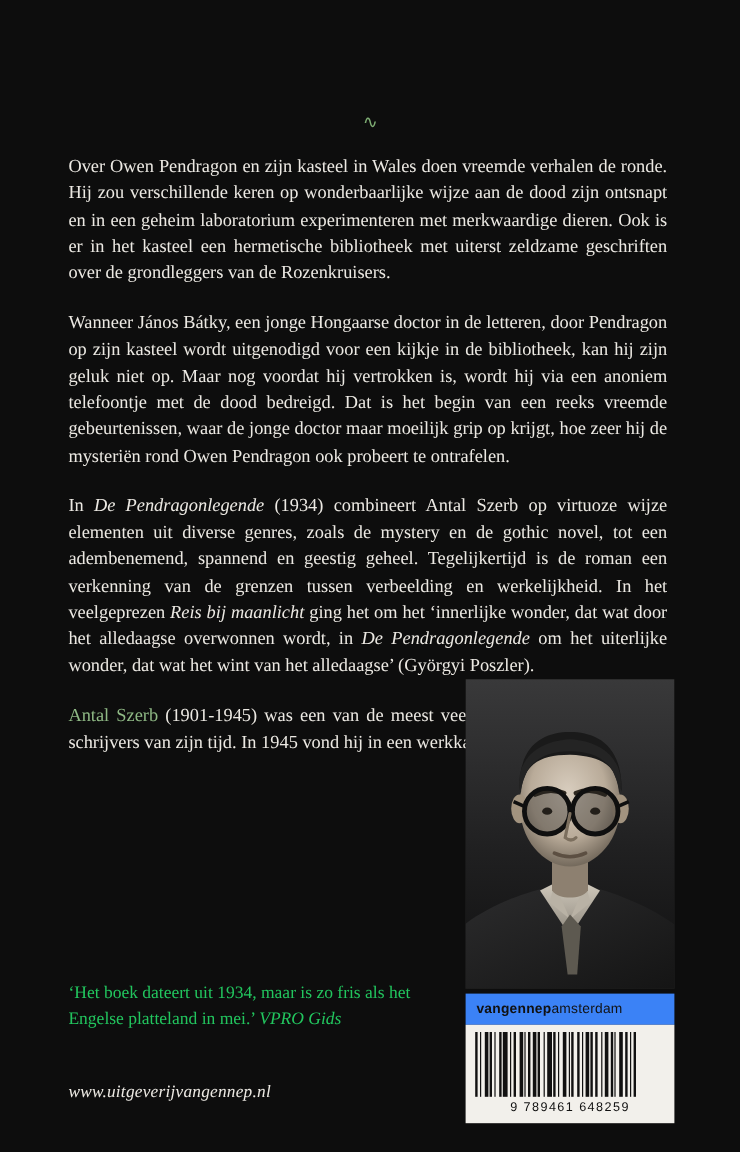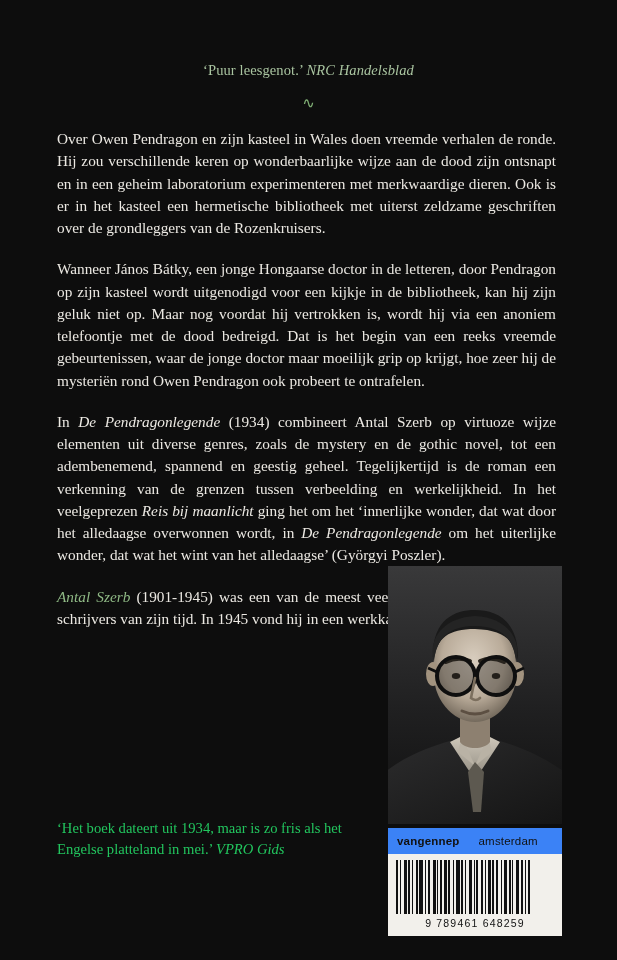--- a/index.html
+++ b/index.html
@@ -62,21 +62,20 @@
     hyphens: manual;
   }
   .body-col p.last {
     margin-bottom: 0;
   }
   i, .ital {
     font-style: italic;
   }
   .name-green {
     color: #8fb985;
-    font-style: italic;
   }
   .quote-bottom {
     position: absolute;
     left: 57px;
     top: 818px;
     width: 300px;
     font-size: 14.6px;
     line-height: 1.42;
     color: #22c55e;
   }
@@ -112,21 +111,21 @@
     color: #111;
     font-family: "Liberation Sans", sans-serif;
     font-size: 11.5px;
     display: flex;
     align-items: center;
     padding-left: 9px;
     box-sizing: border-box;
     letter-spacing: 0.2px;
   }
   .publisher b { font-weight: 700; }
-  .publisher span.city { font-weight: 400; margin-left: 19px; }
+  .publisher span.city { font-weight: 400; margin-left: 0; }
   .barcode {
     position: absolute;
     left: 388px;
     top: 854px;
     width: 174px;
     height: 82px;
     background: #f2f0eb;
     box-sizing: border-box;
     padding: 6px 8px 3px 8px;
   }
@@ -150,37 +149,35 @@
     text-align: center;
     margin-top: 3px;
   }
 </style>
 </head>
 <body>
 
 <div class="page">
   <div class="inner">
 
-    <div class="quote-top">
-      <span>‘Puur leesgenot.’ </span><span class="src">NRC Handelsblad</span>
-    </div>
 
     <div class="ornament">∿</div>
 
     <div class="body-col">
       <p>Over Owen Pendragon en zijn kasteel in Wales doen vreemde verhalen de ronde. Hij zou verschillende keren op wonderbaarlijke wijze aan de dood zijn ontsnapt en in een geheim laboratorium experimenteren met merkwaardige dieren. Ook is er in het kasteel een hermetische bibliotheek met uiterst zeldzame geschriften over de grondleggers van de Rozenkruisers.</p>
       <p>Wanneer János Bátky, een jonge Hongaarse doctor in de letteren, door Pendragon op zijn kasteel wordt uitgenodigd voor een kijkje in de bibliotheek, kan hij zijn geluk niet op. Maar nog voordat hij vertrokken is, wordt hij via een anoniem telefoontje met de dood bedreigd. Dat is het begin van een reeks vreemde gebeurtenissen, waar de jonge doctor maar moeilijk grip op krijgt, hoe zeer hij de mysteriën rond Owen Pendragon ook probeert te ontrafelen.</p>
       <p><span>In </span><i>De Pendragonlegende</i><span> (1934) combineert Antal Szerb op virtuoze wijze elementen uit diverse genres, zoals de mystery en de gothic novel, tot een adembenemend, spannend en geestig geheel. Tegelijkertijd is de roman een verkenning van de grenzen tussen verbeelding en werkelijkheid. In het veelgeprezen </span><i>Reis bij maanlicht</i><span> ging het om het ‘innerlijke wonder, dat wat door het alledaagse overwonnen wordt, in </span><i>De Pendragonlegende</i><span> om het uiterlijke wonder, dat wat het wint van het alledaagse’ (Györgyi Poszler).</span></p>
       <p class="last"><span class="name-green">Antal Szerb</span><span> (1901-1945) was een van de meest veelzijdige en vooraanstaande schrijvers van zijn tijd. In 1945 vond hij in een werkkamp in Hongarije de dood.</span></p>
     </div>
 
     <div class="quote-bottom">
       <span>‘Het boek dateert uit 1934, maar is zo fris als het Engelse platteland in mei.’ </span><span class="src">VPRO Gids</span>
     </div>
 
+    <div class="weburl">www.uitgeverijvangennep.nl</div>
 
     <div class="photo">
       <svg width="174" height="258" viewBox="0 0 174 258" xmlns="http://www.w3.org/2000/svg">
         <defs>
           <linearGradient id="bg" x1="0" y1="0" x2="0" y2="1">
             <stop offset="0%" stop-color="#39393a"></stop>
             <stop offset="55%" stop-color="#202021"></stop>
             <stop offset="100%" stop-color="#101010"></stop>
           </linearGradient>
           <radialGradient id="face" cx="48%" cy="40%" r="62%">

